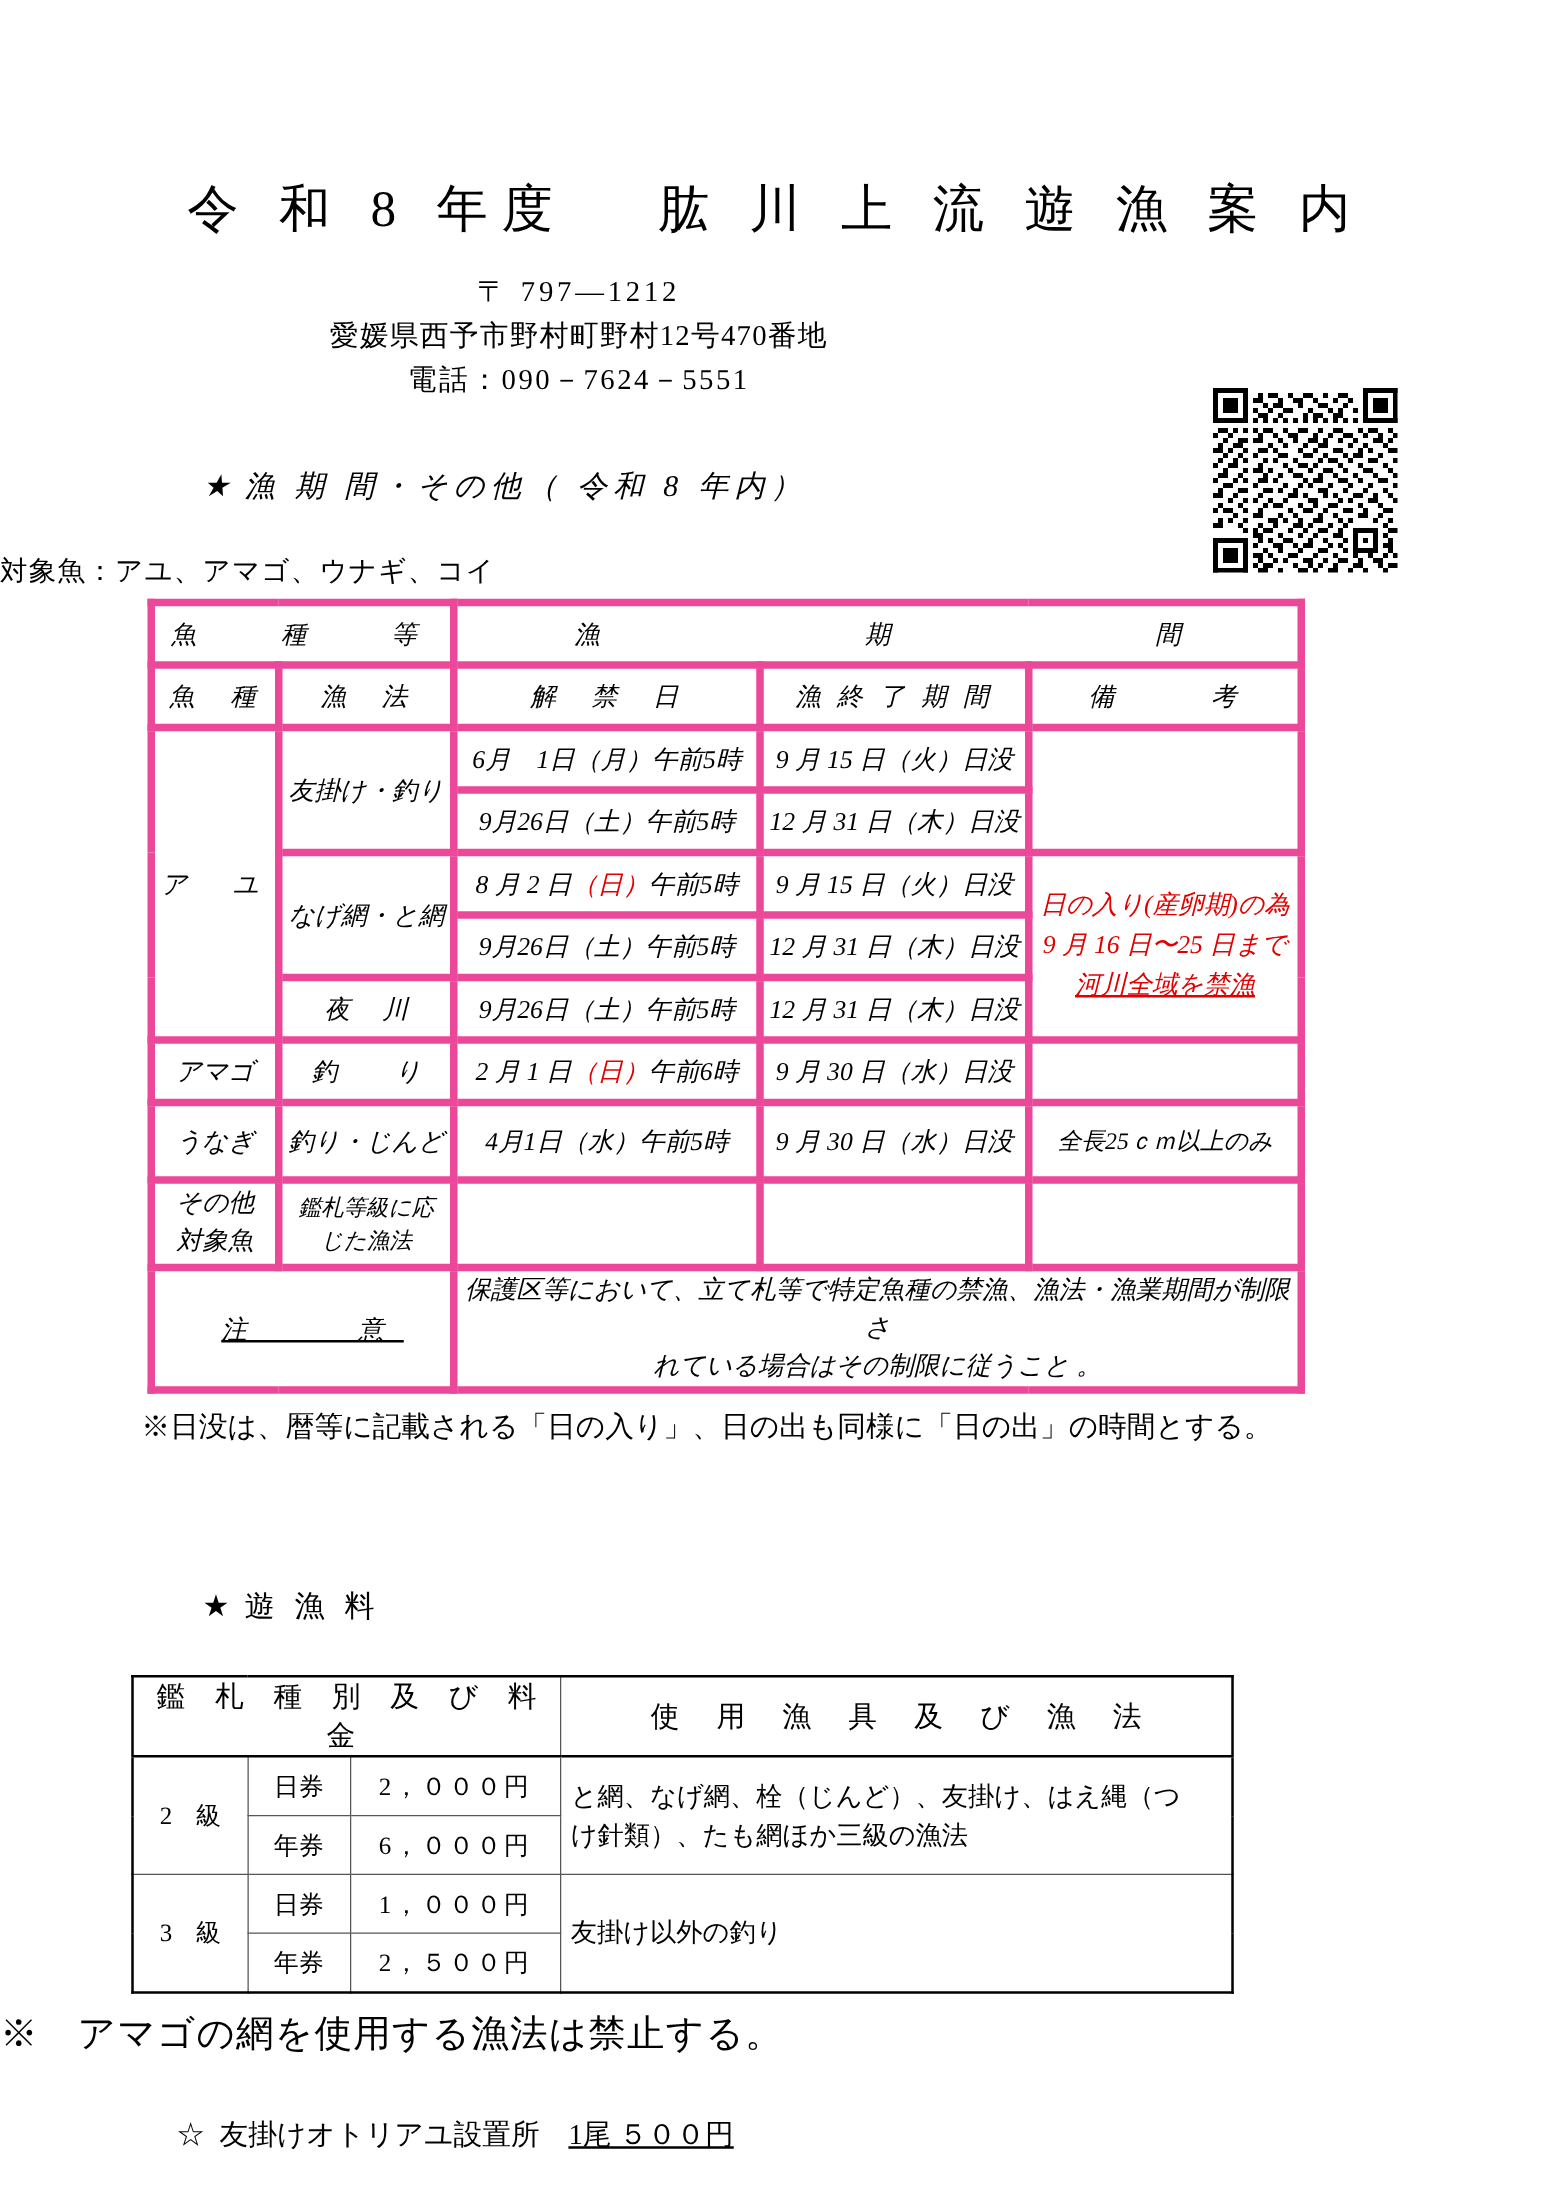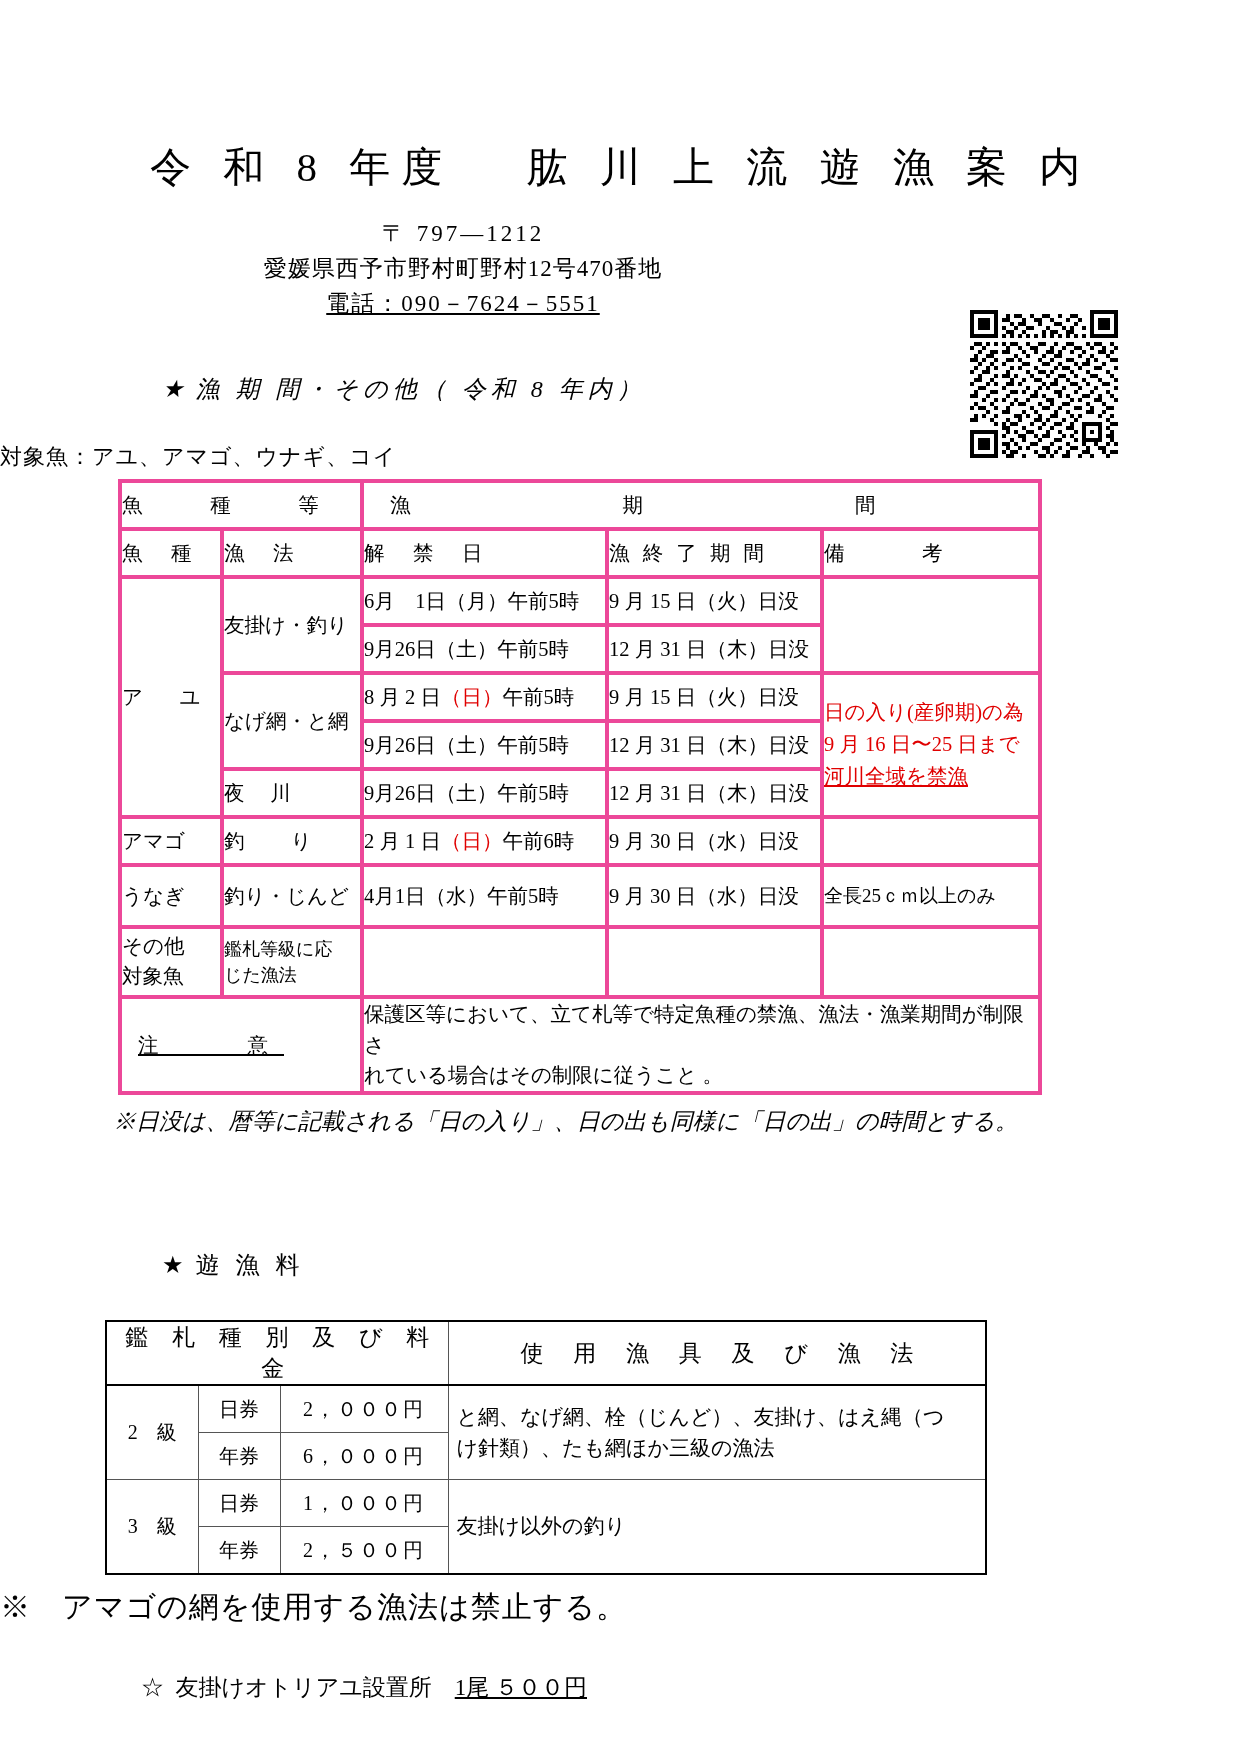--- a/index.html
+++ b/index.html
@@ -41,21 +41,21 @@
     text-align: center;
     line-height: 1.52;
   }
   .addr-line {
     font-size: 23px;
     white-space: pre;
   }
   .addr-zip { letter-spacing: 3px; }
   .addr-street { letter-spacing: 1px; }
   .addr-org { letter-spacing: 9px; }
-  .addr-tel { letter-spacing: 2px; text-decoration: underline; }
+  .addr-tel { letter-spacing: 2px; }
   .addr-staff {
     font-size: 21px;
     text-align: right;
     padding-right: 25px;
     margin-top: 6px;
     letter-spacing: 1px;
     white-space: pre;
   }
 
   
@@ -87,26 +87,27 @@
     letter-spacing: 1px;
     white-space: pre;
   }
 
   
   table.grid {
     border-collapse: collapse;
     table-layout: fixed;
   }
   table.grid td {
-    border: 4px solid #ec4899;
+    border: 6px solid #ec4899;
     padding: 0;
     font-size: 20px;
     vertical-align: middle;
-    text-align: left;
+    text-align: center;
     height: 44px;
+    font-style: italic;
   }
   #season-table {
     margin-left: 118px;
     margin-top: 7px;
     width: 920px;
   }
   #season-table td { font-size: 20.5px; }
   .cell-sp4 { letter-spacing: 4px; }
   .cell-sp8 { letter-spacing: 8px; }
   .cell-sp14 { letter-spacing: 14px; }
@@ -132,21 +133,20 @@
     text-indent: 16px;
     font-size: 21px;
   }
 
   
   .footnote {
     margin-left: 113px;
     margin-top: 11px;
     font-size: 23px;
     white-space: pre;
-    font-style: italic;
   }
 
   
   .fee-head {
     font-size: 24px;
     letter-spacing: 5px;
     margin-left: 118px;
     margin-top: 85px;
     white-space: pre;
   }

